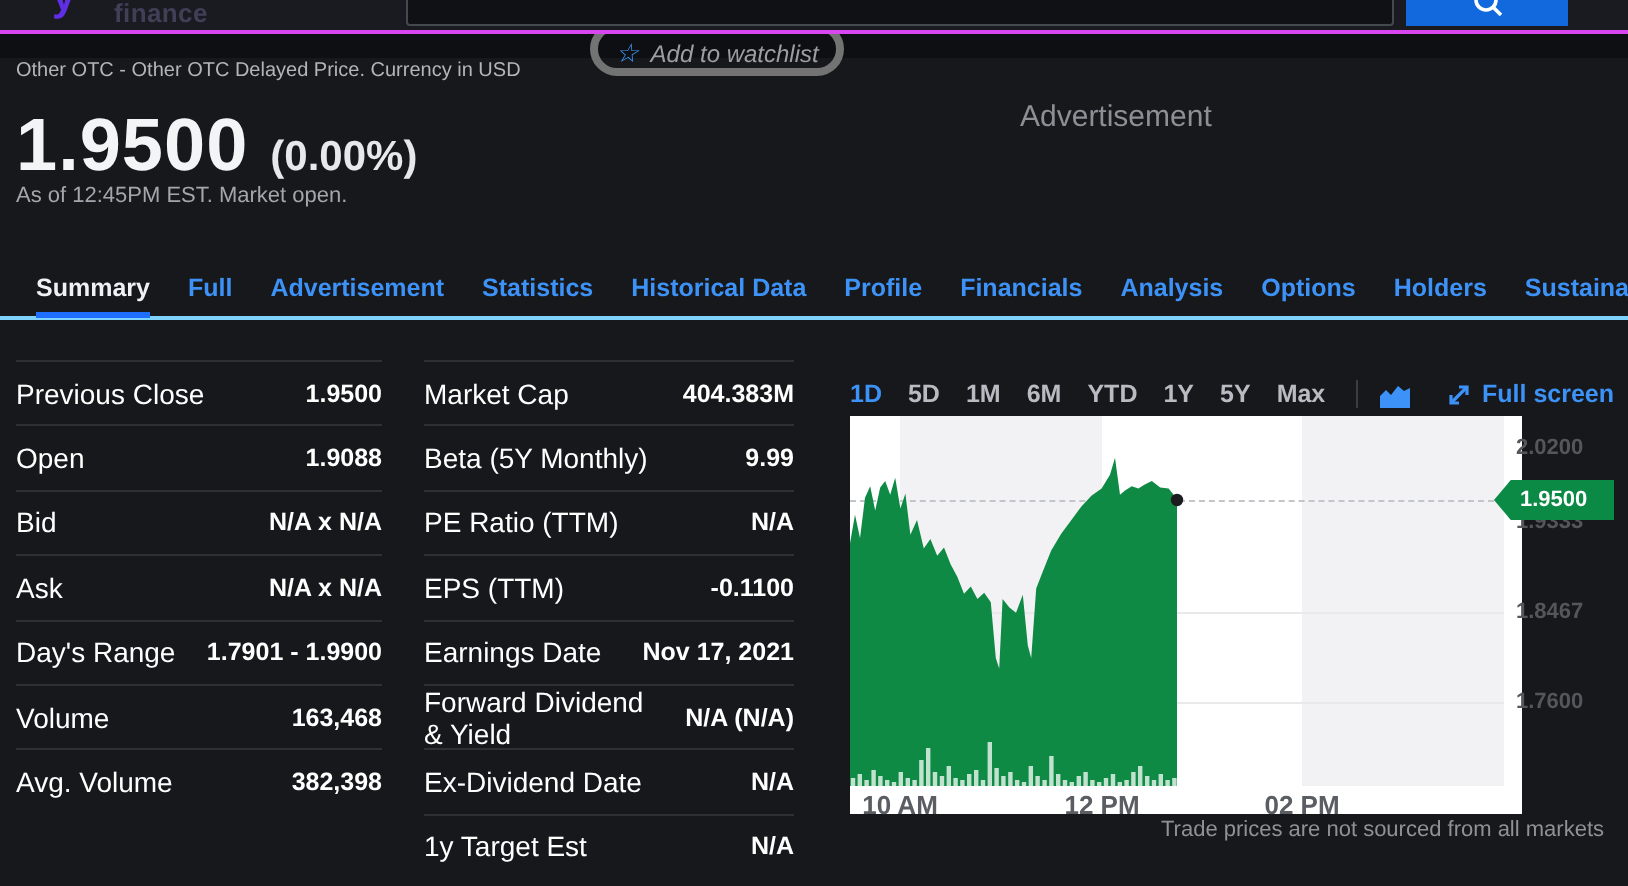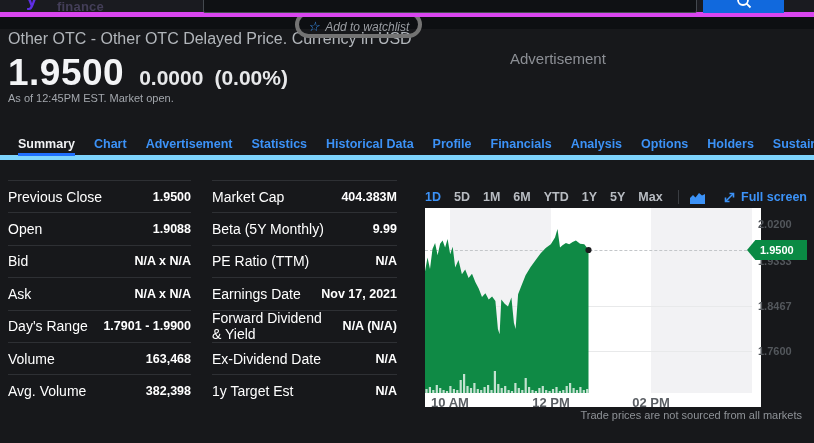--- a/index.html
+++ b/index.html
@@ -1,43 +1,43 @@
 <!DOCTYPE html>
 <html><head>
 <meta charset="utf-8">
 <style>
   * { margin:0; padding:0; box-sizing:border-box; }
   html,body { width:814px; height:443px; overflow:hidden; }
   body { font-family:"Liberation Sans", sans-serif; background:#17181b; position:relative; }
 
   
-  .topbar { position:absolute; left:0; top:0; width:814px; height:17px; background:#1a1b20; border-bottom:5px solid #d946ef; z-index:30; }
+  .topbar { position:absolute; left:0; top:0; width:814px; height:17px; background:#1a1b20; border-bottom:2px solid #d946ef; z-index:30; }
   .logo-frag { position:absolute; left:26px; top:0; width:18px; height:11px; overflow:hidden; }
   .logo-frag span { display:block; margin-top:-13px; font-size:21px; font-weight:700; color:#5f2ee5; }
   .finance-label { position:absolute; left:57px; top:-1px; font-size:13px; font-weight:700; color:#433e58; letter-spacing:.2px; }
   .search-input { position:absolute; left:203px; top:-17px; width:494px; height:30px; background:#0f1114; border:1px solid #44494f; border-radius:2px; z-index:31; }
   .search-btn { position:absolute; left:703px; top:-17px; width:81px; height:30px; background:#1169dd; border:none; z-index:32; overflow:hidden; cursor:pointer; }
   .search-btn svg { margin-top:9px; }
 
   .title-band { position:absolute; left:0; top:17px; width:814px; height:12px; background:#0d0f12; z-index:5; }
 
   .watchlist-btn { position:absolute; left:295px; top:11px; width:127px; height:27px; border:4px solid #737373; border-radius:15px; background:transparent; z-index:10; color:#9b9ea3; font-size:12px; text-align:center; padding-top:3px; cursor:pointer;font-style:italic; }
   .watchlist-btn .star { color:#3d9aff; font-size:13px; margin-right:6px; }
 
   
-  .subtitle { position:absolute; left:8px; top:30px; font-size:16px; color:#b2b6bb; }
+  .subtitle { position:absolute; left:8px; top:30px; font-size:10px; color:#b2b6bb; }
   .price-row { position:absolute; left:8px; top:52px; display:flex; align-items:baseline; }
   .price-big { font-size:37px; font-weight:700; color:#f3f4f6; letter-spacing:.5px; }
   .price-chg { font-size:21px; font-weight:600; color:#e7e8ea; margin-left:15px; }
   .price-pct { font-size:21px; font-weight:600; color:#e7e8ea; margin-left:11px; }
   .as-of { position:absolute; left:8px; top:92px; font-size:11px; color:#a3a7ad; }
   .ad-label { position:absolute; left:510px; top:50px; font-size:15px; color:#8c8f95; }
 
   
-  .tabs { position:absolute; left:0; top:131px; width:814px; height:29px; display:flex; gap:19px; padding-left:18px; border-bottom:5px solid #7dd3fc; }
+  .tabs { position:absolute; left:0; top:131px; width:814px; height:29px; display:flex; gap:19px; padding-left:18px; border-bottom:2px solid #7dd3fc; }
   .tab { font-size:12.5px; font-weight:600; color:#3c92f7; line-height:26px; white-space:nowrap; position:relative; cursor:pointer; }
   .tab.active { color:#f0f1f3; }
   .tab.active::after { content:""; position:absolute; left:0; right:0; bottom:-1px; height:3px; background:#1f6fff; }
 
   
   .stats { position:absolute; top:180px; }
   .stats.left { left:8px; width:183px; }
   .stats.mid { left:212px; width:185px; }
   .srow { height:32.4px; display:flex; justify-content:space-between; align-items:center; border-top:1px solid #2e3034; }
   .srow .lbl { font-size:14px; color:#ffffff; line-height:1.15; max-width:118px; }
@@ -82,29 +82,28 @@
 </div>
 <div class="title-band"></div>
 
 <button class="watchlist-btn">
   <span class="star">☆</span><span>Add to watchlist</span>
 </button>
 
 <div class="subtitle">Other OTC - Other OTC Delayed Price. Currency in USD</div>
 <div class="price-row">
   <span class="price-big">1.9500</span>
-  <span class="price-chg">0.0000</span>
   <span class="price-pct">(0.00%)</span>
 </div>
 <div class="as-of">As of 12:45PM EST. Market open.</div>
 <div class="ad-label">Advertisement</div>
 
 <div class="tabs">
   <div class="tab active">Summary</div>
-  <div class="tab">Chart</div>
+  <div class="tab">Full</div>
   <div class="tab">Advertisement</div>
   <div class="tab">Statistics</div>
   <div class="tab">Historical Data</div>
   <div class="tab">Profile</div>
   <div class="tab">Financials</div>
   <div class="tab">Analysis</div>
   <div class="tab">Options</div>
   <div class="tab">Holders</div>
   <div class="tab">Sustainability</div>
 </div>
@@ -145,20 +144,24 @@
       <span class="lbl">Market Cap</span>
       <span class="val">404.383M</span>
     </div>
   <div class="srow">
       <span class="lbl">Beta (5Y Monthly)</span>
       <span class="val">9.99</span>
     </div>
   <div class="srow">
       <span class="lbl">PE Ratio (TTM)</span>
       <span class="val">N/A</span>
+    </div>
+  <div class="srow">
+      <span class="lbl">EPS (TTM)</span>
+      <span class="val">-0.1100</span>
     </div>
   <div class="srow">
       <span class="lbl">Earnings Date</span>
       <span class="val">Nov 17, 2021</span>
     </div>
   <div class="srow">
       <span class="lbl">Forward Dividend &amp; Yield</span>
       <span class="val">N/A (N/A)</span>
     </div>
   <div class="srow">

